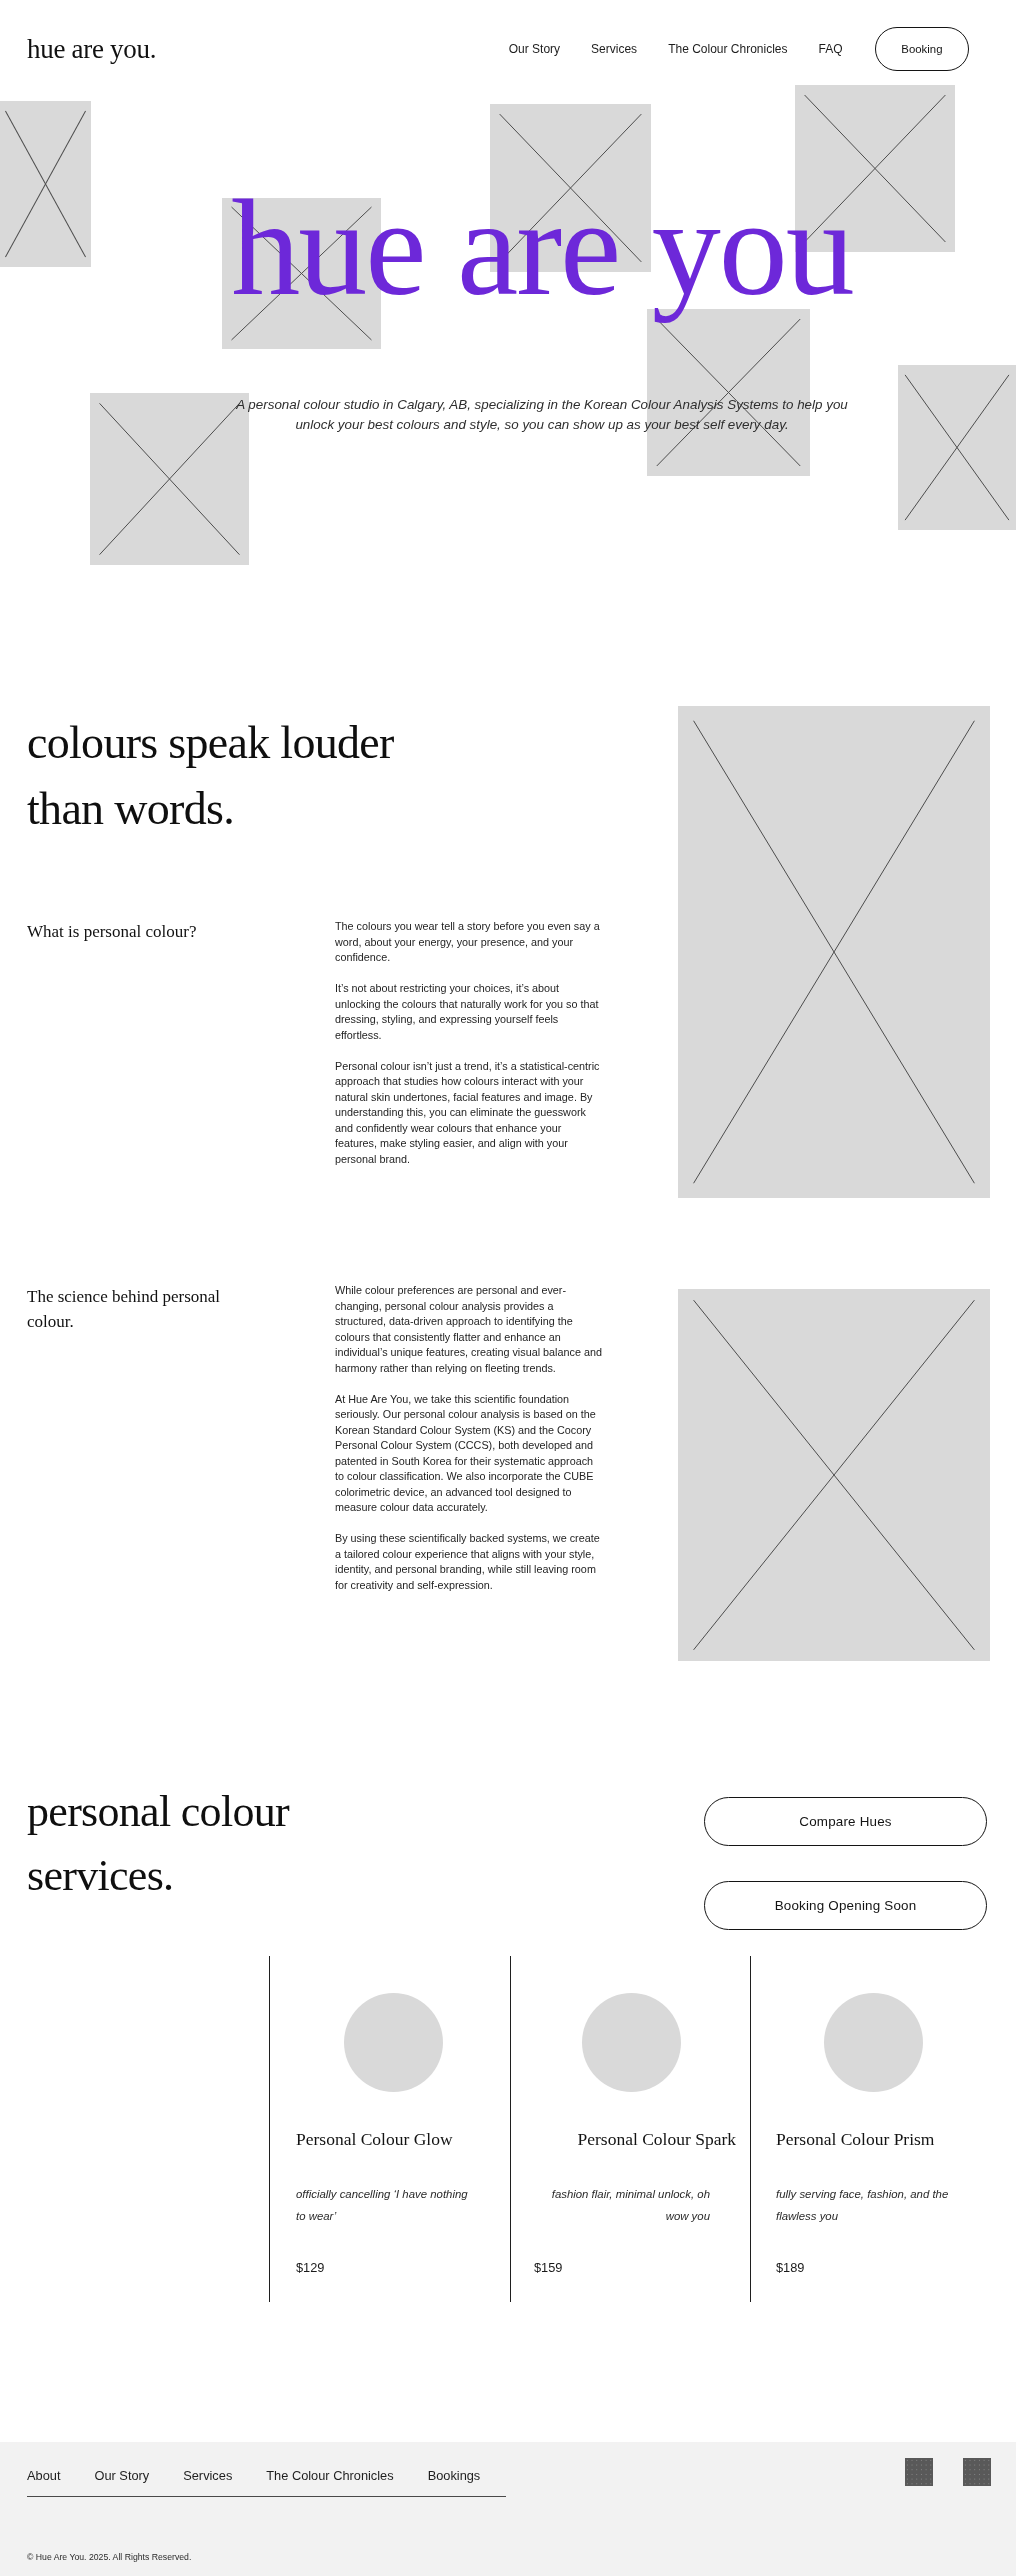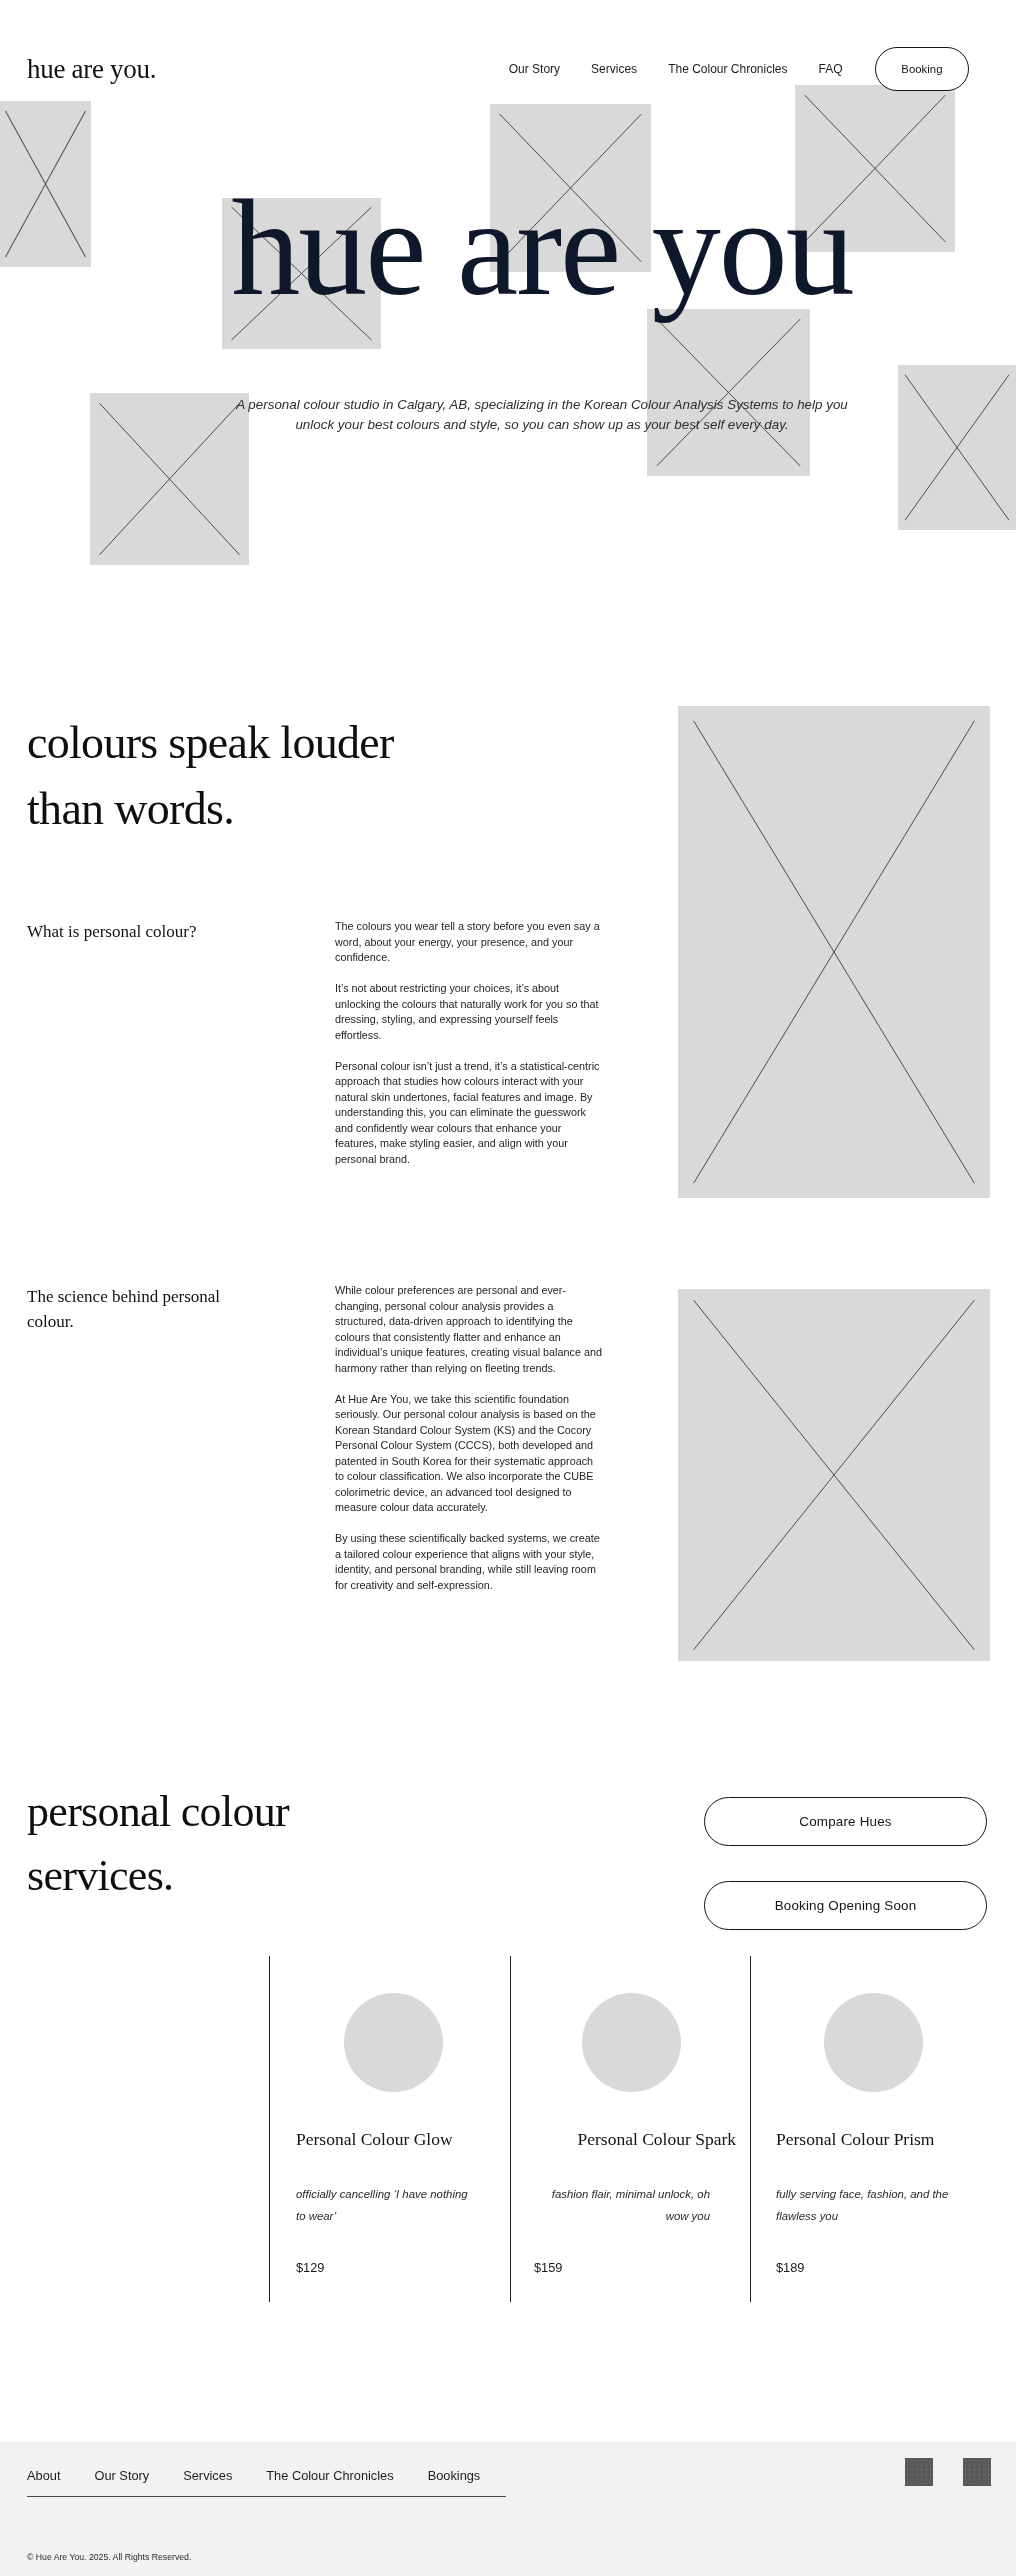--- a/index.html
+++ b/index.html
@@ -8,42 +8,42 @@
     position:relative; width:1016px; height:2576px; margin:0 auto;
     background:#ffffff; overflow:hidden;
     font-family:"Liberation Sans", sans-serif; color:#1c1c1c;
   }
   .serif { font-family:"Liberation Serif", serif; font-weight:400; }
 
   
   .header {
     position:absolute; top:0; left:0; width:996px; height:98px;
     display:flex; align-items:center; justify-content:space-between;
-    padding:12px 27px; z-index:30;margin-top:20px;
+    padding:12px 27px; z-index:30;
   }
   .logo { font-family:"Liberation Serif", serif; font-size:27px; color:#111; letter-spacing:-0.3px; }
   .nav { display:flex; align-items:center; gap:31px; }
   .nav a { font-size:12px; color:#1d1d1d; text-decoration:none; cursor:pointer; }
   .pill-btn {
     display:flex; align-items:center; justify-content:center;
     border:1px solid #141414; border-radius:672px; background:#fff;
     cursor:pointer; color:#141414;
   }
   .booking-pill { height:44px; padding:0 25.5px; font-size:11.4px; margin-left:1.3px; }
 
   
   .ph { position:absolute; background:#d9d9d9; }
   .ph svg { position:absolute; inset:0; width:100%; height:100%; display:block; }
   .ph line { stroke:#4d4d4d; stroke-width:1; vector-effect:non-scaling-stroke; }
 
   
   .hero { position:absolute; top:0; left:0; width:1016px; height:609px; z-index:5; }
   .hero-title {
     position:absolute; top:172px; left:226px; width:632px; text-align:center;
-    font-size:138px; line-height:1.1; letter-spacing:-2px; color:#0f172a;
+    font-size:138px; line-height:1.1; letter-spacing:-2px; color:#6d28d9;
     white-space:nowrap; z-index:6;
   }
   .hero-subtitle {
     position:absolute; top:395px; left:226px; width:632px; text-align:center;
     font-style:italic; font-size:13.4px; line-height:20px; color:#2e2e2e; z-index:6;
   }
   .hb1 { left:0;    top:101px; width:91px; height:166px; }
   .hb2 { left:222px; top:198px; width:159px; height:151px; }
   .hb3 { left:490px; top:104px; width:161px; height:168px; }
   .hb4 { left:795px; top:85px; width:160px; height:167px; }

